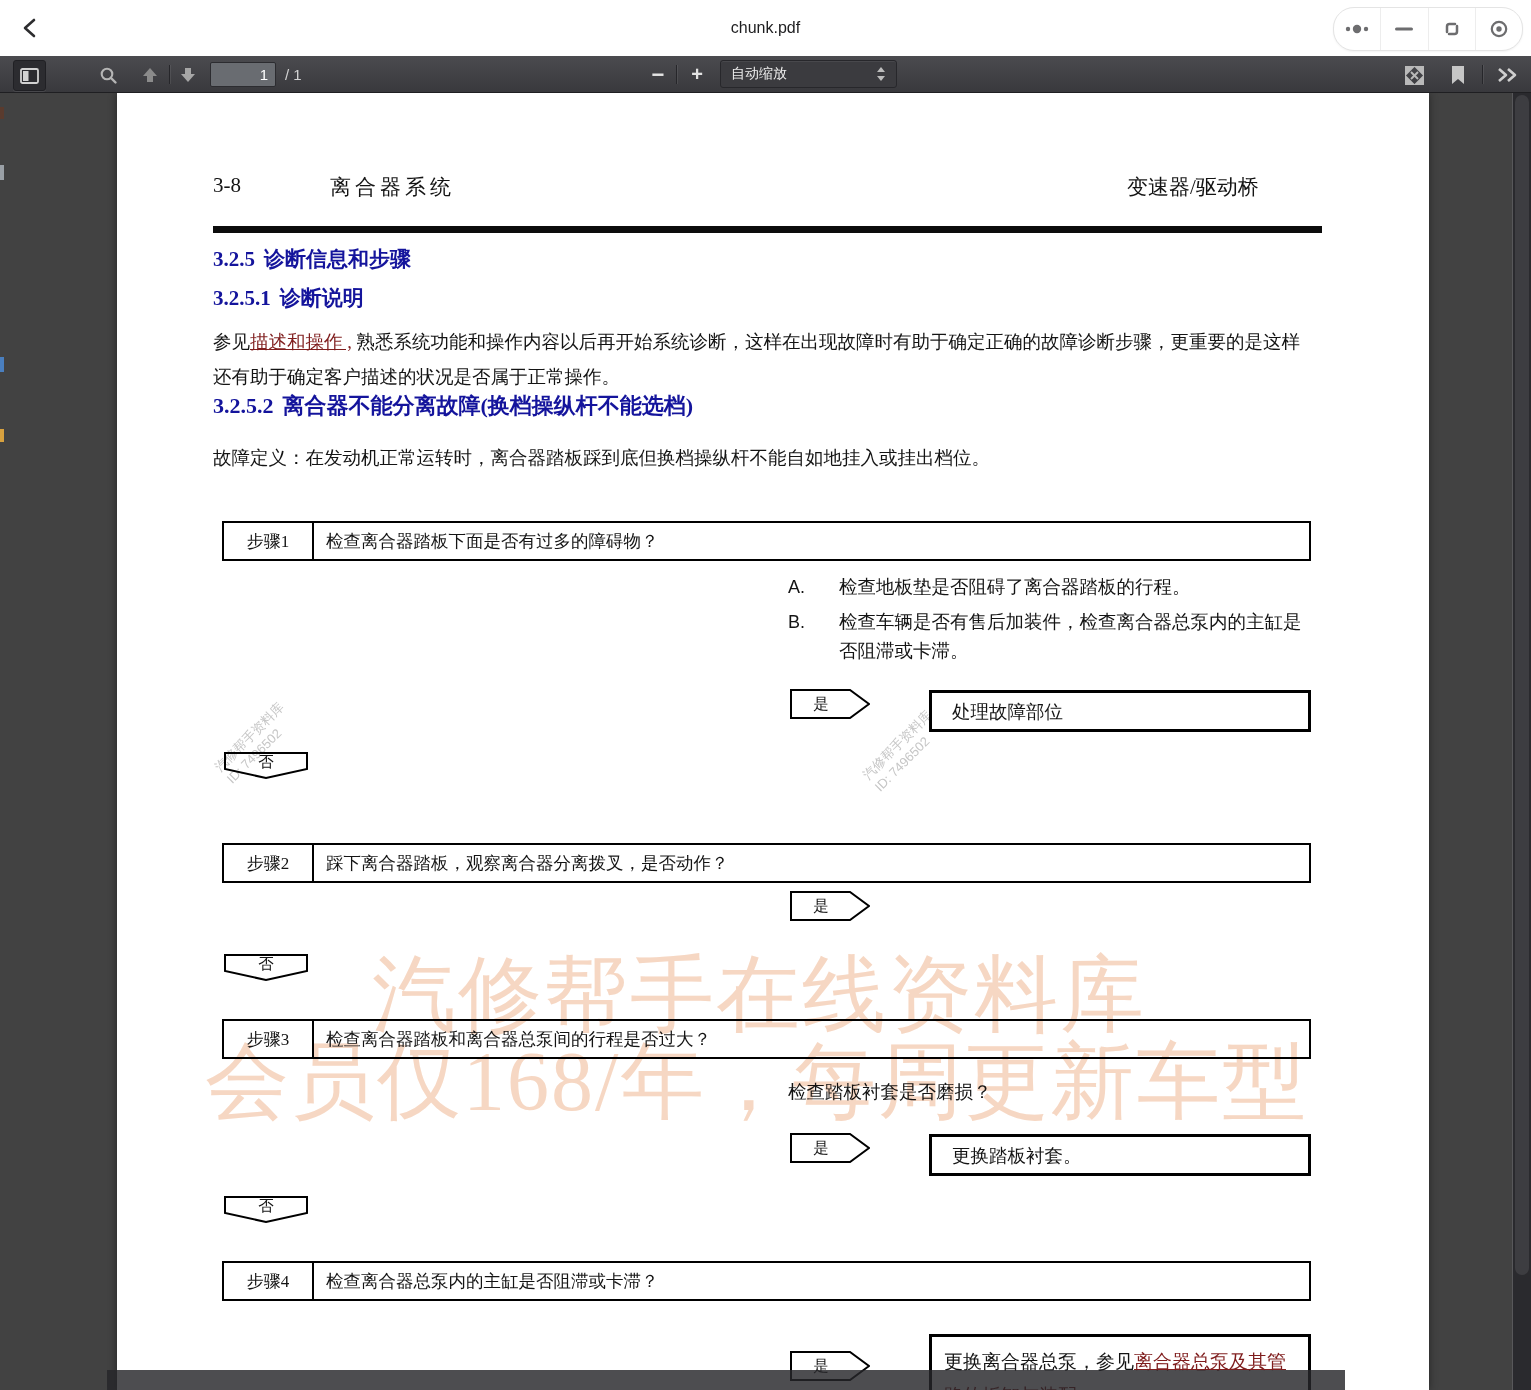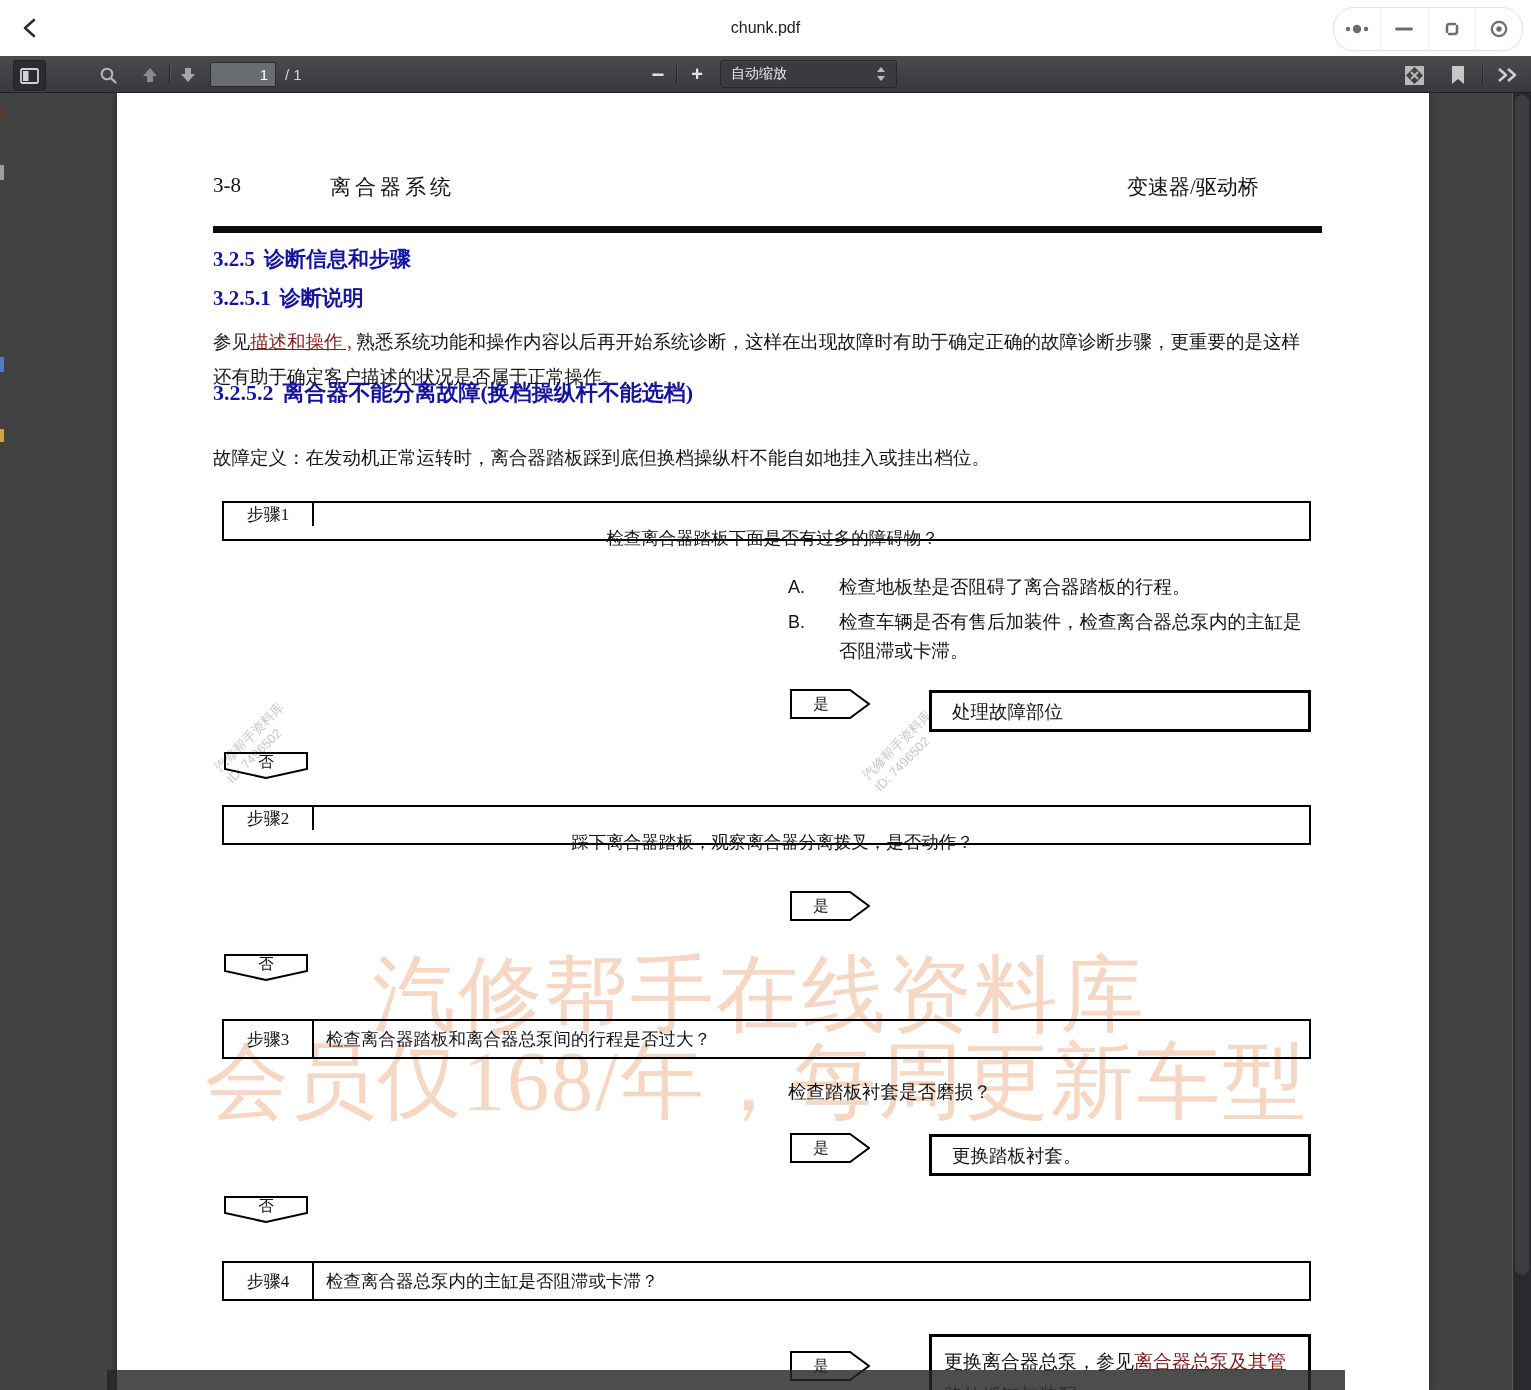--- a/index.html
+++ b/index.html
@@ -208,27 +208,27 @@
       <span class="num">3.2.5</span><b>诊断信息和步骤</b>
     </div>
     <div class="abs h-blue" style="left:96px;top:191px;">
       <span class="num">3.2.5.1</span><b>诊断说明</b>
     </div>
 
     <div class="abs body-text" style="left:96px;top:232px;width:1093px;">
       <span>参见</span><a class="doclink">描述和操作 ,</a><span> 熟悉系统功能和操作内容以后再开始系统诊断，这样在出现故障时有助于确定正确的故障诊断步骤，更重要的是这样还有助于确定客户描述的状况是否属于正常操作。</span>
     </div>
 
-    <div class="abs h-blue" style="left:96px;top:285px;font-size:22px;">
+    <div class="abs h-blue" style="left:96px;top:298px;font-size:22px;">
       <span class="num">3.2.5.2</span><b>离合器不能分离故障(换档操纵杆不能选档)</b>
     </div>
 
     <div class="abs body-text" style="left:96px;top:348px;width:1093px;">故障定义：在发动机正常运转时，离合器踏板踩到底但换档操纵杆不能自如地挂入或挂出档位。</div>
 
-    <div class="step-box" style="top:408px;flex-direction:column;">
+    <div class="step-box" style="top:428px;">
       <div class="step-label">步骤1</div>
       <div class="step-q">检查离合器踏板下面是否有过多的障碍物？</div>
     </div>
 
     <div class="ab-list">
       <div class="ab-item">
         <span class="ab-marker">A.</span>
         <span class="ab-text">检查地板垫是否阻碍了离合器踏板的行程。</span>
       </div>
       <div class="ab-item">
@@ -247,21 +247,21 @@
         <span>处理故障部位</span>
       </div>
 
     <div class="conn conn-no" style="left:107px;top:659px;width:84px;height:27px;">
       <svg width="84" height="27" viewBox="0 0 84 27">
         <polygon points="1,1 83,1 83,17 42,26 1,17" fill="#fff" stroke="#000" stroke-width="2"></polygon>
       </svg>
       <span class="lbl">否</span>
     </div>
 
-    <div class="step-box" style="top:712px;flex-direction:column;">
+    <div class="step-box" style="top:750px;">
       <div class="step-label">步骤2</div>
       <div class="step-q">踩下离合器踏板，观察离合器分离拨叉，是否动作？</div>
     </div>
 
     <div class="conn" style="left:673px;top:798px;width:80px;height:30px;">
       <svg width="80" height="30" viewBox="0 0 80 30">
         <polygon points="1,1 60,1 79,15 60,29 1,29" fill="#fff" stroke="#000" stroke-width="2"></polygon>
       </svg>
       <span class="lbl">是</span>
     </div>

